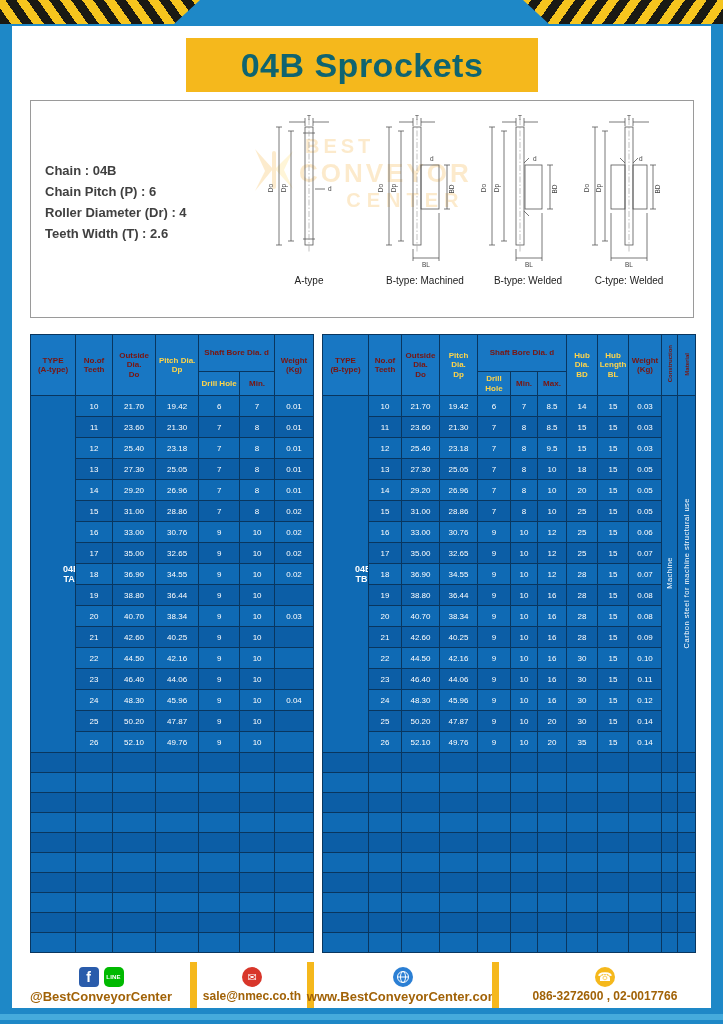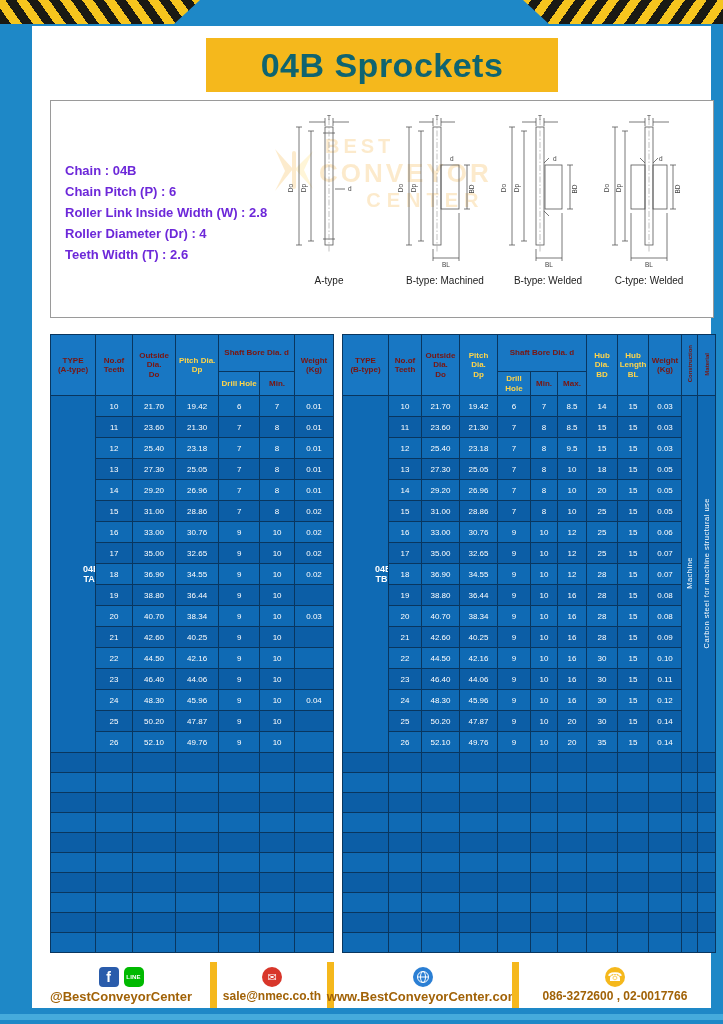--- a/index.html
+++ b/index.html
@@ -5,30 +5,30 @@
   * { margin:0; padding:0; box-sizing:border-box; }
   body { font-family:"Liberation Sans", sans-serif; }
   .page { position:relative; width:723px; height:1024px; background:#1e88c7; overflow:hidden; }
   .hazard-tl { position:absolute; top:0; left:0; width:200px; height:24px;
     background:repeating-linear-gradient(55deg,#1a1a14 0 9px,#f6c51e 9px 18px);
     clip-path:polygon(0 0,100% 0,calc(100% - 26px) 100%,0 100%); }
   .hazard-tr { position:absolute; top:0; right:0; width:200px; height:24px;
     background:repeating-linear-gradient(-55deg,#1a1a14 0 9px,#f6c51e 9px 18px);
     clip-path:polygon(0 0,100% 0,100% 100%,26px 100%); }
   .bottom-accent { position:absolute; left:0; right:0; bottom:4px; height:6px; background:#45abdc; }
-  .page-inner { position:absolute; left:12px; top:26px; right:12px; bottom:16px; background:#ffffff;margin-left:20px; }
+  .page-inner { position:absolute; left:12px; top:26px; right:12px; bottom:16px; background:#ffffff; }
 
   .title-banner { position:absolute; left:174px; top:12px; width:352px; height:54px;
     background:#f5b81c; display:flex; align-items:center; justify-content:center; }
   .title-banner .title-text { font-size:34px; font-weight:bold; color:#0f6470; letter-spacing:0.5px; }
 
   .diagram-box { position:absolute; left:18px; top:74px; width:664px; height:218px;
     border:1px solid #9a9a9a; background:#fff; }
   .specs { position:absolute; left:14px; top:62px; z-index:2; }
-  .spec-line { font-size:13px; font-weight:bold; color:#6d28d9; margin-bottom:6px; white-space:nowrap; }
+  .spec-line { font-size:13px; font-weight:bold; color:#404040; margin-bottom:6px; white-space:nowrap; }
 
   .watermark { position:absolute; left:268px; top:34px; opacity:0.22; z-index:1; pointer-events:none;
     color:#f2a51d; font-weight:bold; }
   .watermark .wm1 { font-size:20px; letter-spacing:4px; margin-left:6px; }
   .watermark .wm2 { font-size:26px; letter-spacing:3px; }
   .watermark .wm3 { font-size:20px; letter-spacing:6px; margin-left:40px;text-align:center; }
   .wm-butterfly { position:absolute; left:-48px; top:4px; }
 
   .diagram { position:absolute; top:12px; width:100px; text-align:center; z-index:2; }
   .diagram-label { font-size:10px; color:#222; margin-top:3px; white-space:nowrap; }
@@ -93,21 +93,20 @@
           <rect x="21" y="12" width="4" height="38" rx="2" fill="#f2a51d"></rect>
         </svg>
         <div class="wm1">BEST</div>
         <div class="wm2">CONVEYOR</div>
         <div class="wm3">CENTER</div>
       </div>
 
       <div class="specs">
         <div class="spec-line">Chain : 04B</div>
         <div class="spec-line">Chain Pitch (P) : 6</div>
-        <div class="spec-line">Roller Link Inside Width (W) : 2.8</div>
         <div class="spec-line">Roller Diameter (Dr) : 4</div>
         <div class="spec-line">Teeth Width (T) : 2.6</div>
       </div>
 
       <div class="diagram dg-b1">
         <svg width="100" height="155" viewBox="0 0 100 155">
           <g stroke="#555" stroke-width="0.8" fill="none">
             <line x1="24" y1="9" x2="38" y2="9"></line>
               <line x1="46" y1="9" x2="60" y2="9"></line>
             <line x1="38" y1="5" x2="38" y2="13"></line>

